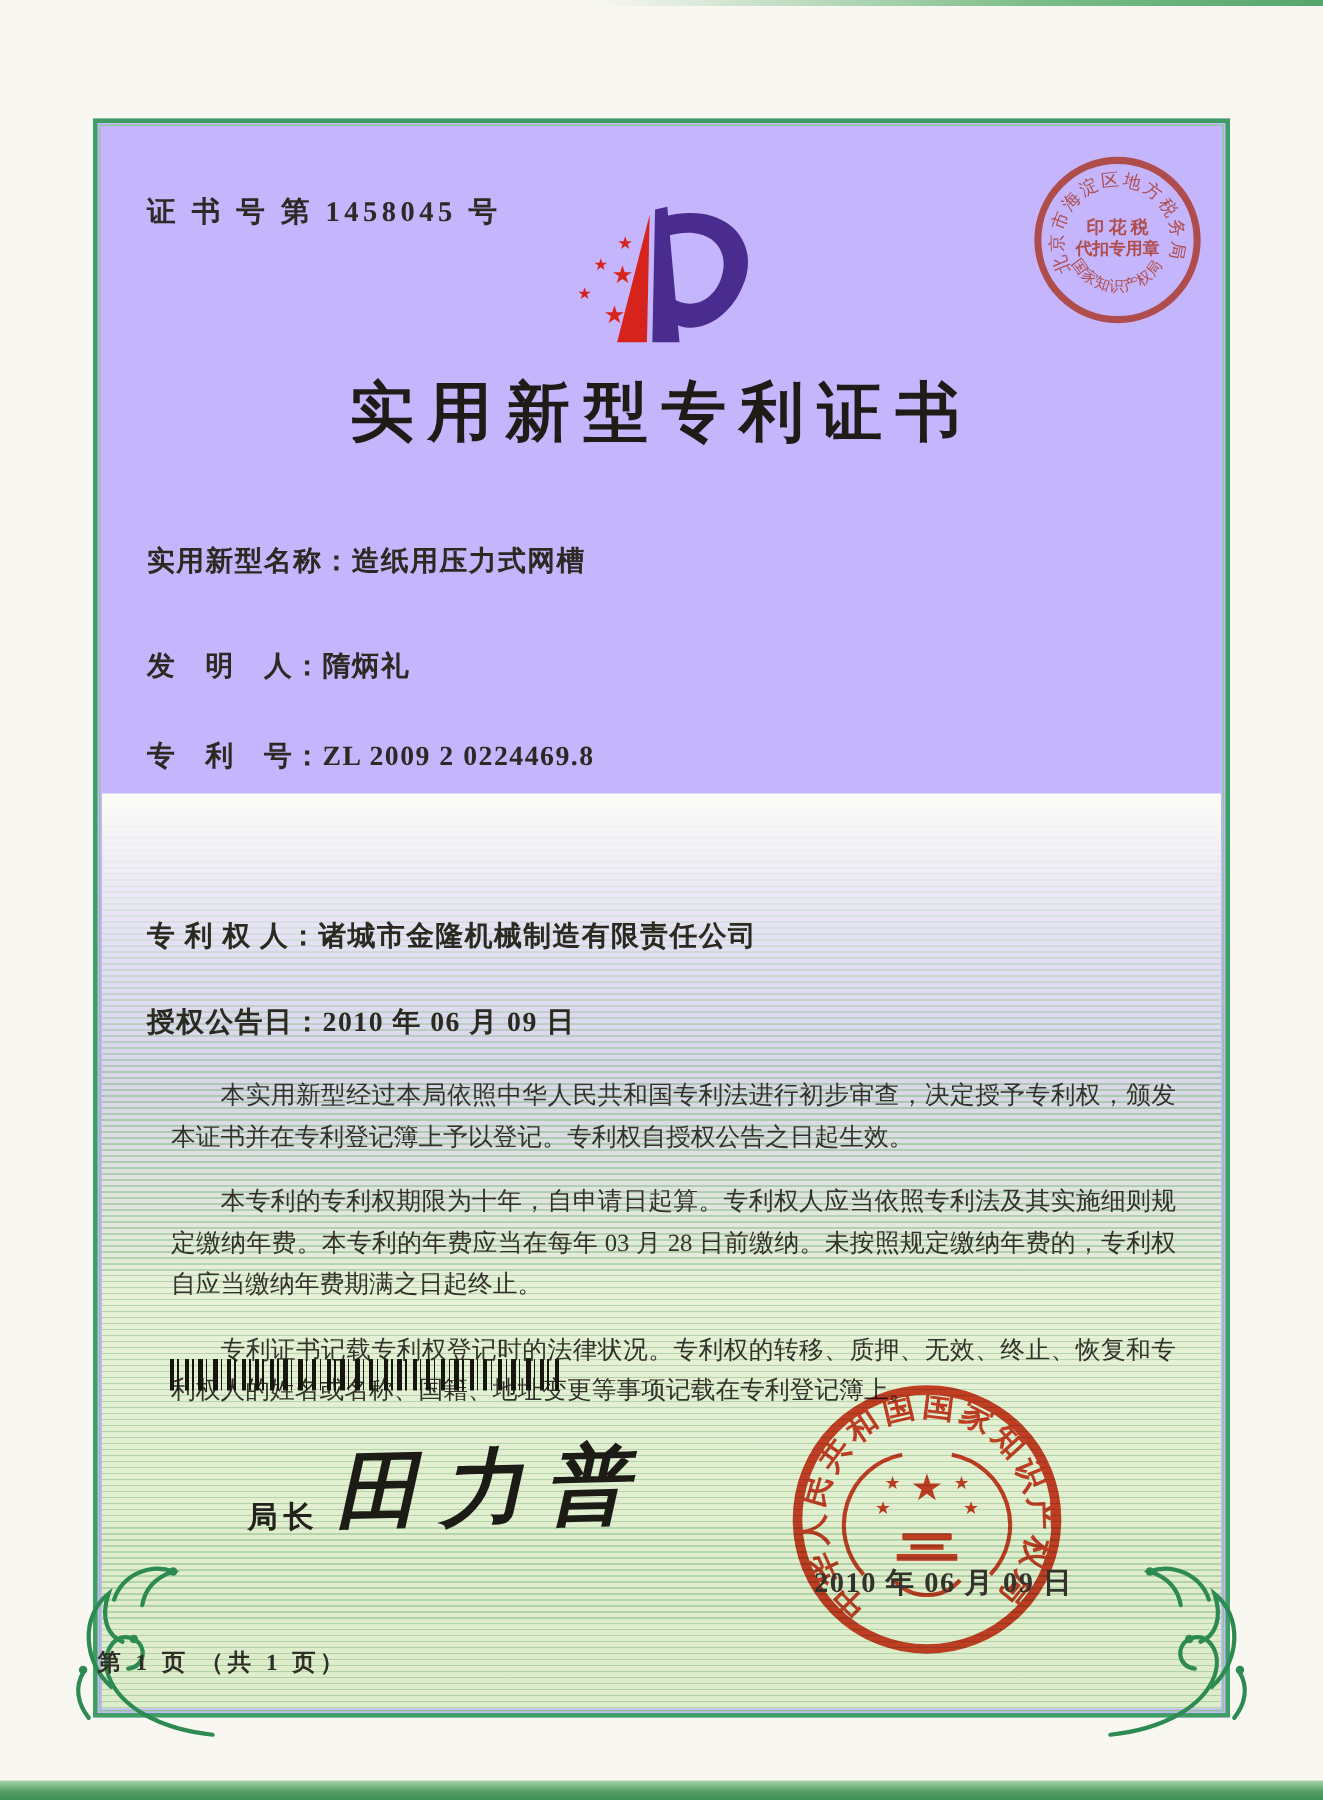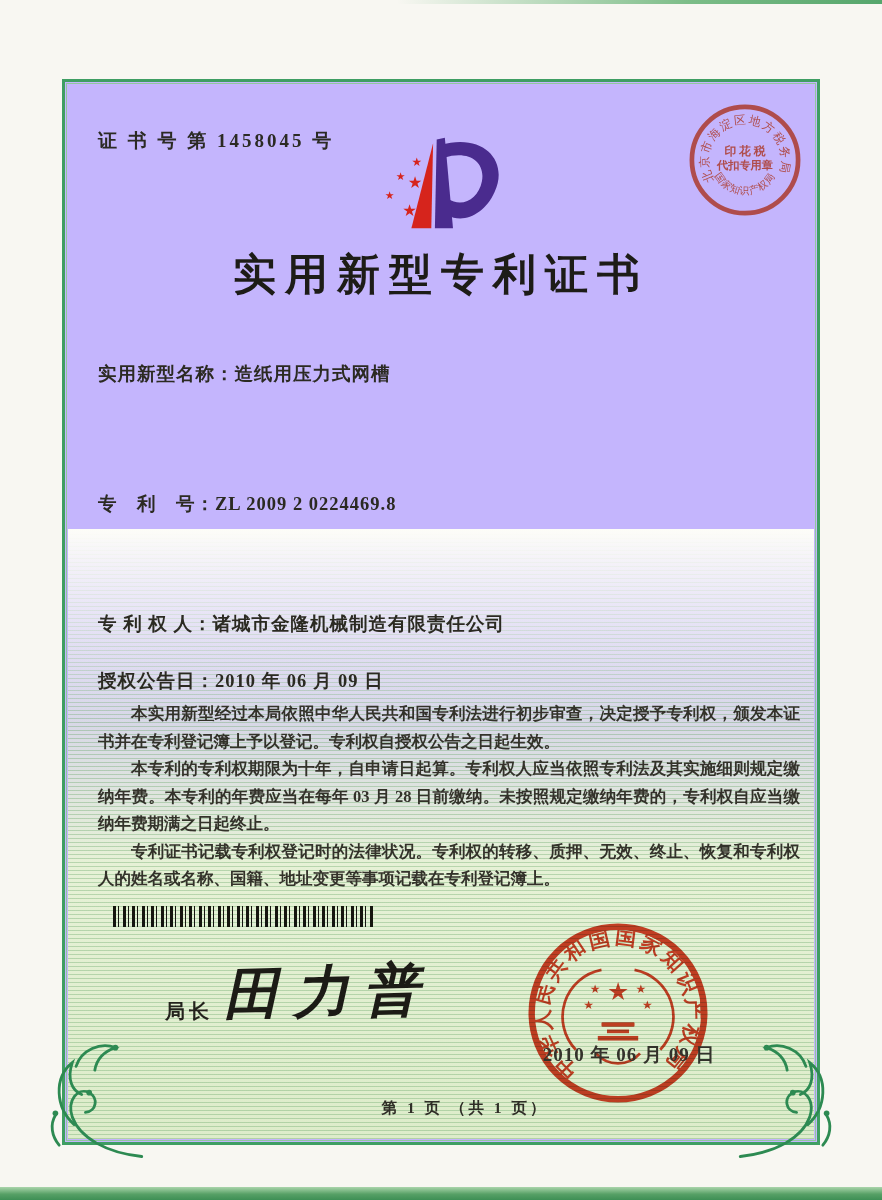--- a/index.html
+++ b/index.html
@@ -28,31 +28,31 @@
   .flourish{position:absolute;width:122px;height:142px;}
   .flourish.left{left:-34px;top:950px;}
   .flourish.right{right:-34px;top:950px;transform:scaleX(-1);}
   .cert-no{position:absolute;left:33px;top:46px;font-size:19px;font-weight:600;letter-spacing:3px;color:#2b2a24;}
   .logo{position:absolute;left:292px;top:54px;width:154px;height:104px;}
   .doc-title{position:absolute;left:0;right:0;top:164px;text-align:center;
     font-size:43px;font-weight:700;letter-spacing:9px;color:#1d1c17;}
   .field{position:absolute;left:33px;right:14px;font-size:18.5px;font-weight:600;letter-spacing:1px;color:#2b2a22;white-space:nowrap;}
   .f1{top:279px}.f2{top:349px}.f3{top:409px}.f4{top:469px}.f5{top:529px}.f6{top:586px}
   .body-text{position:absolute;left:33px;top:618px;width:702px;font-size:16.5px;line-height:27.5px;color:#33322a;font-weight:500;}
-  .body-text p{margin:0;text-indent:2em;text-align:justify;font-weight:bold;}
+  .body-text p{margin:16px;text-indent:2em;text-align:justify;}
   .barcode{position:absolute;left:48px;top:824px;width:260px;height:21px;
     background:repeating-linear-gradient(90deg,#16160f 0 3px,rgba(0,0,0,0) 3px 5px,#16160f 5px 6px,rgba(0,0,0,0) 6px 10px,#16160f 10px 13px,rgba(0,0,0,0) 13px 15px,#16160f 15px 16px,rgba(0,0,0,0) 16px 19px);}
   .sig-label{position:absolute;left:100px;top:916px;font-size:20px;font-weight:700;letter-spacing:4px;color:#23221c;}
   .sig-name{position:absolute;left:158px;top:872px;width:280px;font-size:56px;font-weight:700;font-style:italic;
     letter-spacing:14px;color:#1c1b16;transform:rotate(-1.5deg);font-family:"DejaVu Serif","Liberation Serif",serif;}
   .seal{position:absolute;left:452px;top:830px;width:202px;height:202px;mix-blend-mode:multiply;opacity:.95;}
   .seal-date{position:absolute;left:468px;top:960px;width:192px;text-align:center;
     font-size:19px;font-weight:700;letter-spacing:1px;color:#33322b;}
   .tax-stamp{position:absolute;left:621px;top:19px;width:118px;height:118px;opacity:.85;mix-blend-mode:multiply;}
-  .footer{position:absolute;left:0;right:0;top:1016px;text-align:center;font-size:15.5px;font-weight:600;letter-spacing:3px;color:#2f2e27;padding-left:48px;}
+  .footer{position:absolute;left:0;right:0;top:1016px;font-size:15.5px;font-weight:600;letter-spacing:3px;color:#2f2e27;}
   svg text{font-family:"Liberation Serif","DejaVu Serif",serif;}
 </style>
 </head>
 <body>
 
 <div class="top-band"></div>
 <div class="bottom-band"></div>
 
 <div class="frame">
   <div class="frame-inner"></div>
@@ -114,20 +114,23 @@
     <text font-size="17" fill="#e0512c" letter-spacing="1">
       <textPath href="#taxBottom" startOffset="2">国家知识产权局</textPath>
     </text>
   </svg>
 
   <div class="doc-title">实用新型专利证书</div>
 
   <div class="field f1">
     <span>实用新型名称：</span><span>造纸用压力式网槽</span>
   </div>
+  <div class="field f2">
+    <span>发　明　人：</span><span>隋炳礼</span>
+  </div>
   <div class="field f3">
     <span>专　利　号：</span><span>ZL 2009 2 0224469.8</span>
   </div>
   <div class="field f5">
     <span>专 利 权 人：</span><span>诸城市金隆机械制造有限责任公司</span>
   </div>
   <div class="field f6">
     <span>授权公告日：</span><span>2010 年 06 月 09 日</span>
   </div>
 

